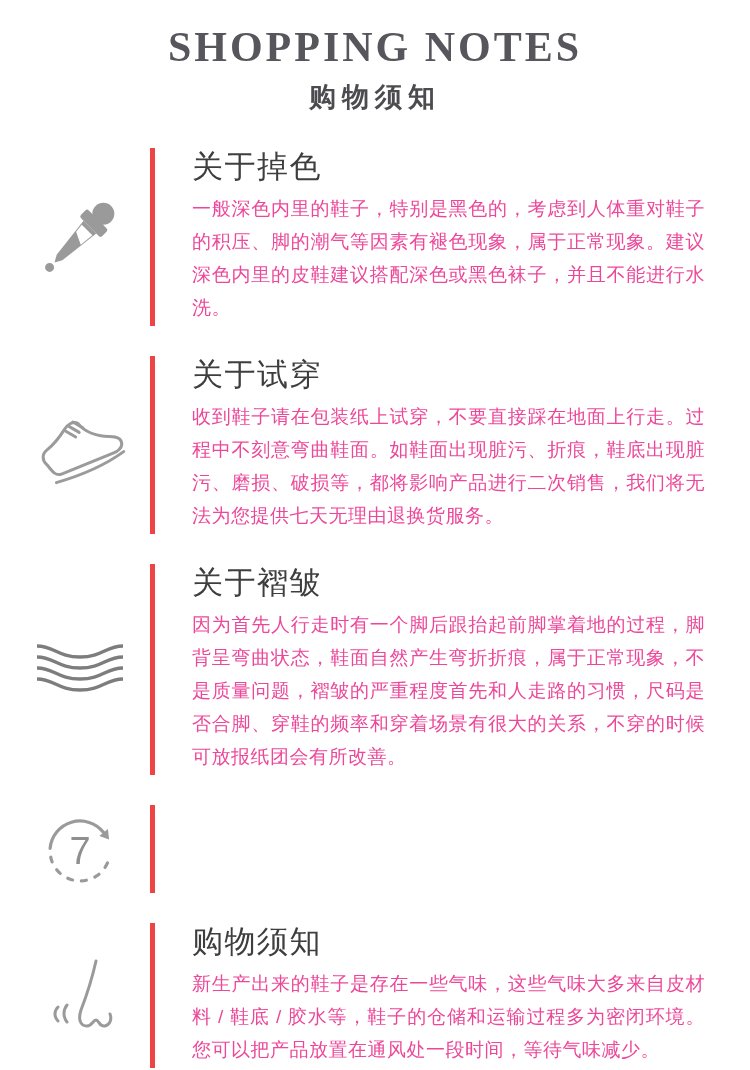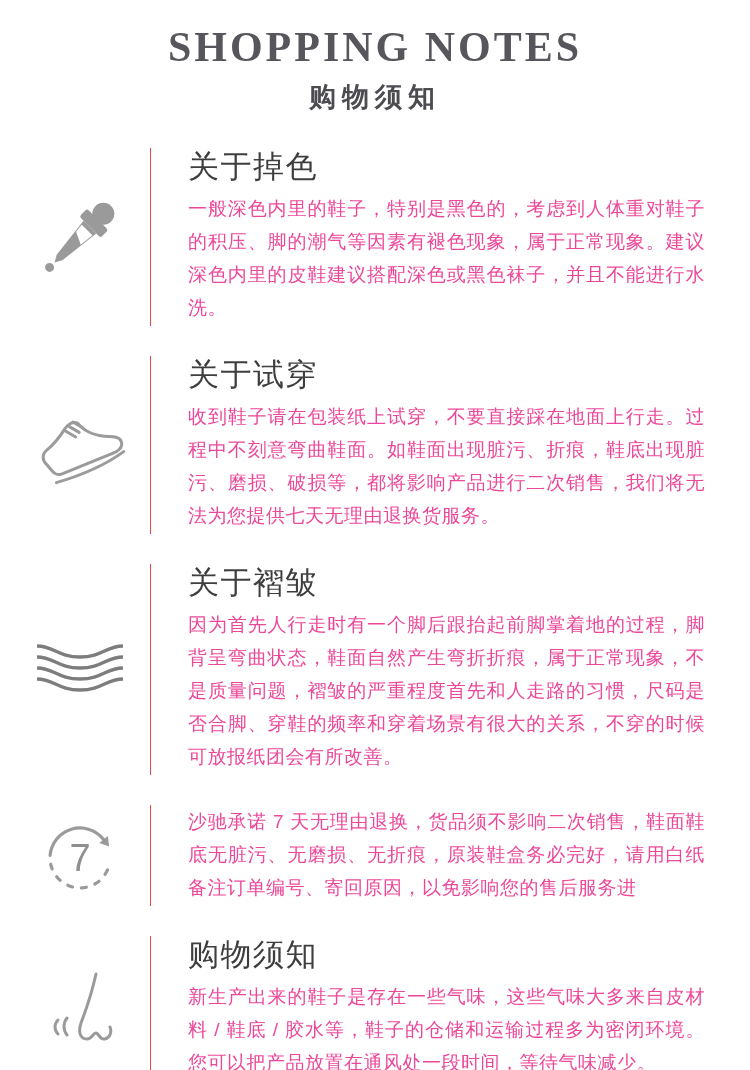--- a/index.html
+++ b/index.html
@@ -45,21 +45,21 @@
     flex: 0 0 150px;
     width: 150px;
     display: flex;
     align-items: center;
     justify-content: center;
     padding-left: 10px;
     box-sizing: border-box;
   }
   .text-col {
     flex: 1;
-    border-left: 1px solid #ef4444;
+    border-left: 5px solid #ef4444;
     padding: 0 45px 2px 37px;
   }
   .sec-heading {
     margin: 0 0 6px 0;
     font-size: 31px;
     line-height: 38px;
     font-weight: 400;
     letter-spacing: 1.5px;
     color: #3e3e3e;
   }
@@ -139,21 +139,20 @@
     <div class="section">
       <div class="icon-col">
         <svg class="icon-svg" width="84" height="88" viewBox="0 0 84 88">
           <path d="M12.1,43.4 A30,30 0 0 1 65.6,27.5" fill="none" stroke="#9a9a9a" stroke-width="3.2" stroke-linecap="round"></path>
           <polygon points="61.3,30.9 69.9,24.1 71.1,34.6" fill="#9a9a9a"></polygon>
           <path d="M12.7,52.2 A30,30 0 0 0 71.1,53.3" fill="none" stroke="#9a9a9a" stroke-width="3.2" stroke-linecap="round" stroke-dasharray="5 9"></path>
           <text x="42" y="59" text-anchor="middle" font-size="38" fill="#8f8f8f" font-family="Liberation Sans, sans-serif" font-weight="400">7</text>
         </svg>
       </div>
       <div class="text-col">
-        <p class="sec-body">沙驰承诺 7 天无理由退换，货品须不影响二次销售，鞋面鞋底无脏污、无磨损、无折痕，原装鞋盒务必完好，请用白纸备注订单编号、寄回原因，以免影响您的售后服务进</p>
       </div>
     </div>
 
     <div class="section">
       <div class="icon-col">
         <svg class="icon-svg" width="80" height="86" viewBox="0 0 80 86" fill="none" stroke="#9a9a9a" stroke-width="3" stroke-linecap="round" stroke-linejoin="round">
           <path d="M56,8 C52,26 46,44 41,57 C38,66 40,73 47,73 C52,73 53,67 56,67 C59,67 59,74 65,73 C70,72 72,66 70,61"></path>
           <path d="M27,52 C23,57 23,64 27,69"></path>
           <path d="M18,54 C14,58 14,64 18,68"></path>
         </svg>

